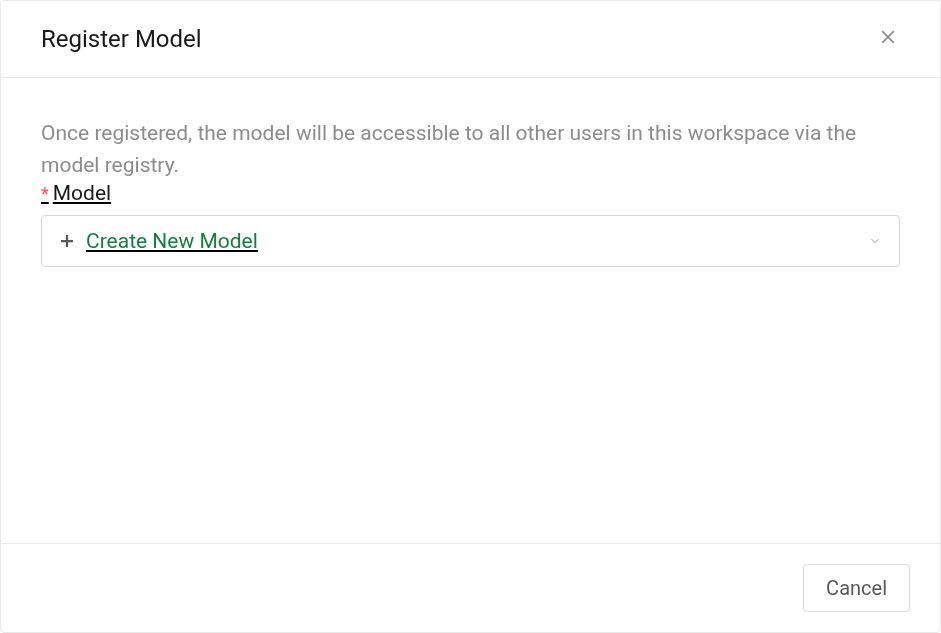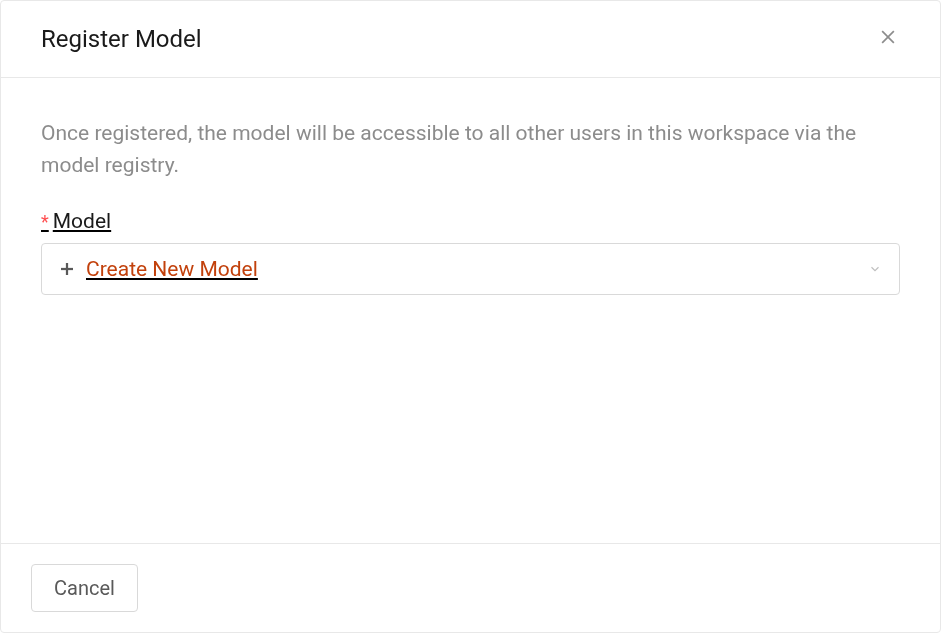--- a/index.html
+++ b/index.html
@@ -48,21 +48,20 @@
       height: 20px;
     }
     .modal-body {
       padding: 40px 40px 32px 40px;
       flex: 1;
     }
     .description {
       font-size: 21px;
       color: #8c8c8c;
       line-height: 1.5;
-      margin-bottom: 28px;
     }
     .form-group {
       margin-bottom: 24px;
       text-decoration: underline;
     }
     .form-label {
       display: block;
       font-size: 21px;
       color: #1a1a1a;
       margin-bottom: 10px;
@@ -82,21 +81,21 @@
       display: flex;
       align-items: center;
       padding: 0 16px;
       cursor: pointer;
     }
     .select-content {
       display: flex;
       align-items: center;
       gap: 10px;
       flex: 1;
-      color: #c2410c;
+      color: #15803d;
       font-size: 21px;
     }
     .plus-icon {
       width: 18px;
       height: 18px;
       display: inline-flex;
       align-items: center;
       justify-content: center;
       color: #595959;
     }
@@ -125,21 +124,21 @@
       padding: 0 18px;
       font-size: 21px;
       color: #1a1a1a;
       font-family: inherit;
       outline: none;
     }
     .modal-footer {
       border-top: 1px solid #e8e8e8;
       padding: 20px 30px;
       display: flex;
-      justify-content: flex-start;
+      justify-content: flex-end;
       align-items: center;
       gap: 14px;
     }
     .btn {
       height: 48px;
       padding: 0 22px;
       border-radius: 4px;
       font-size: 20px;
       cursor: pointer;
       font-family: inherit;

